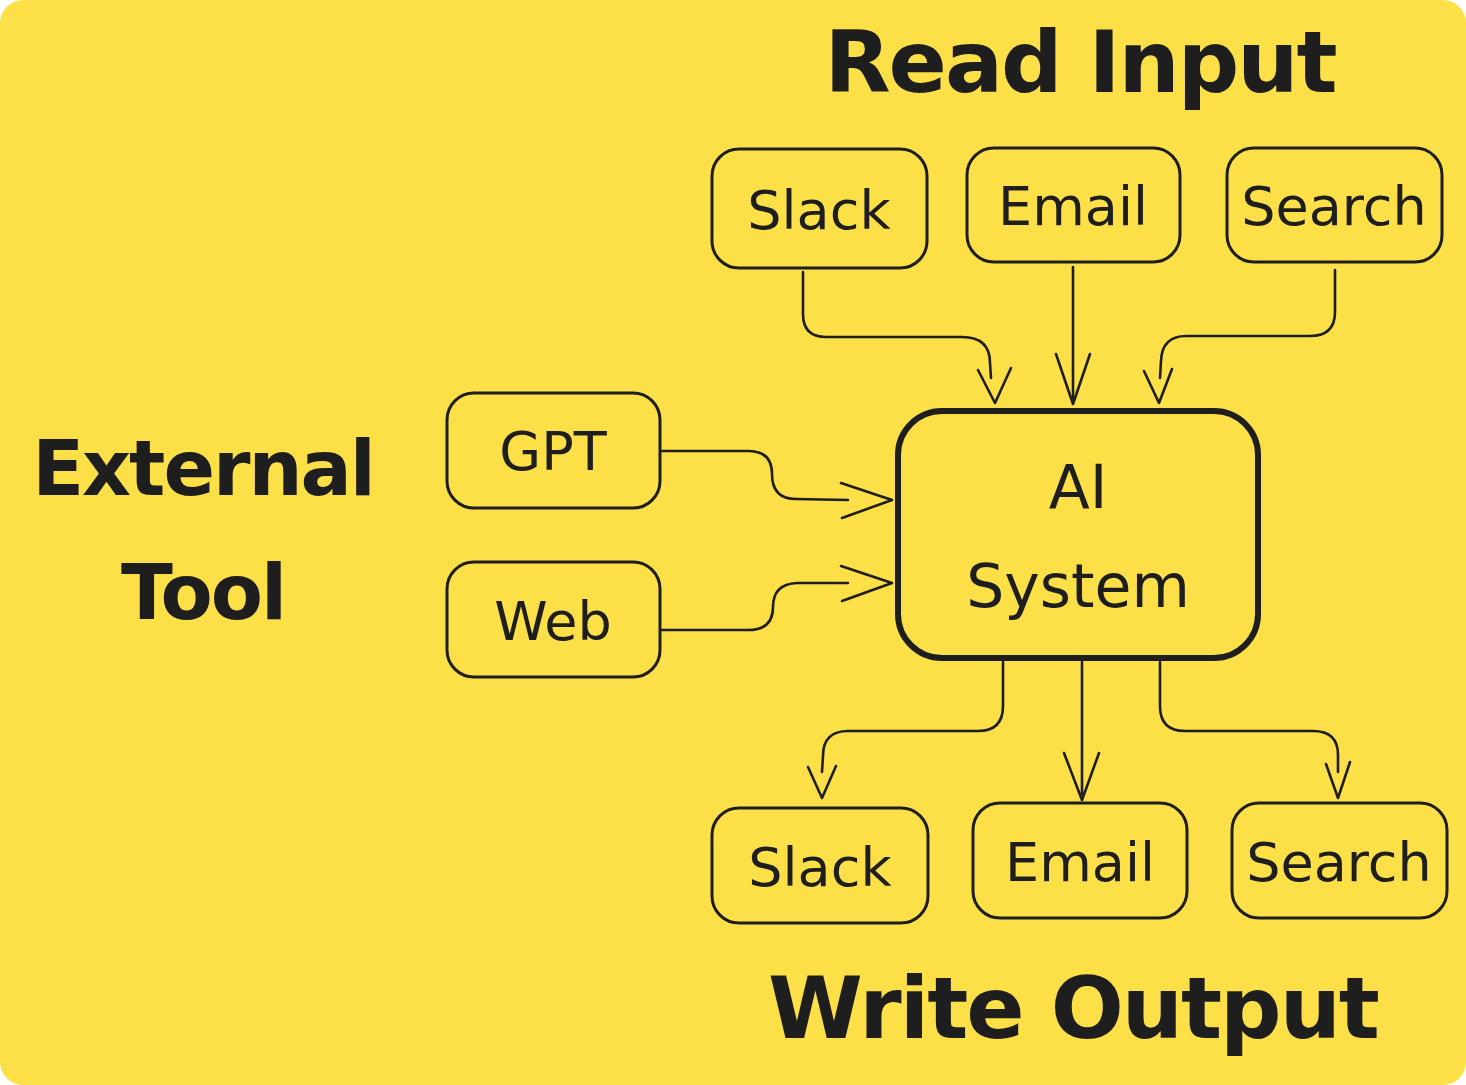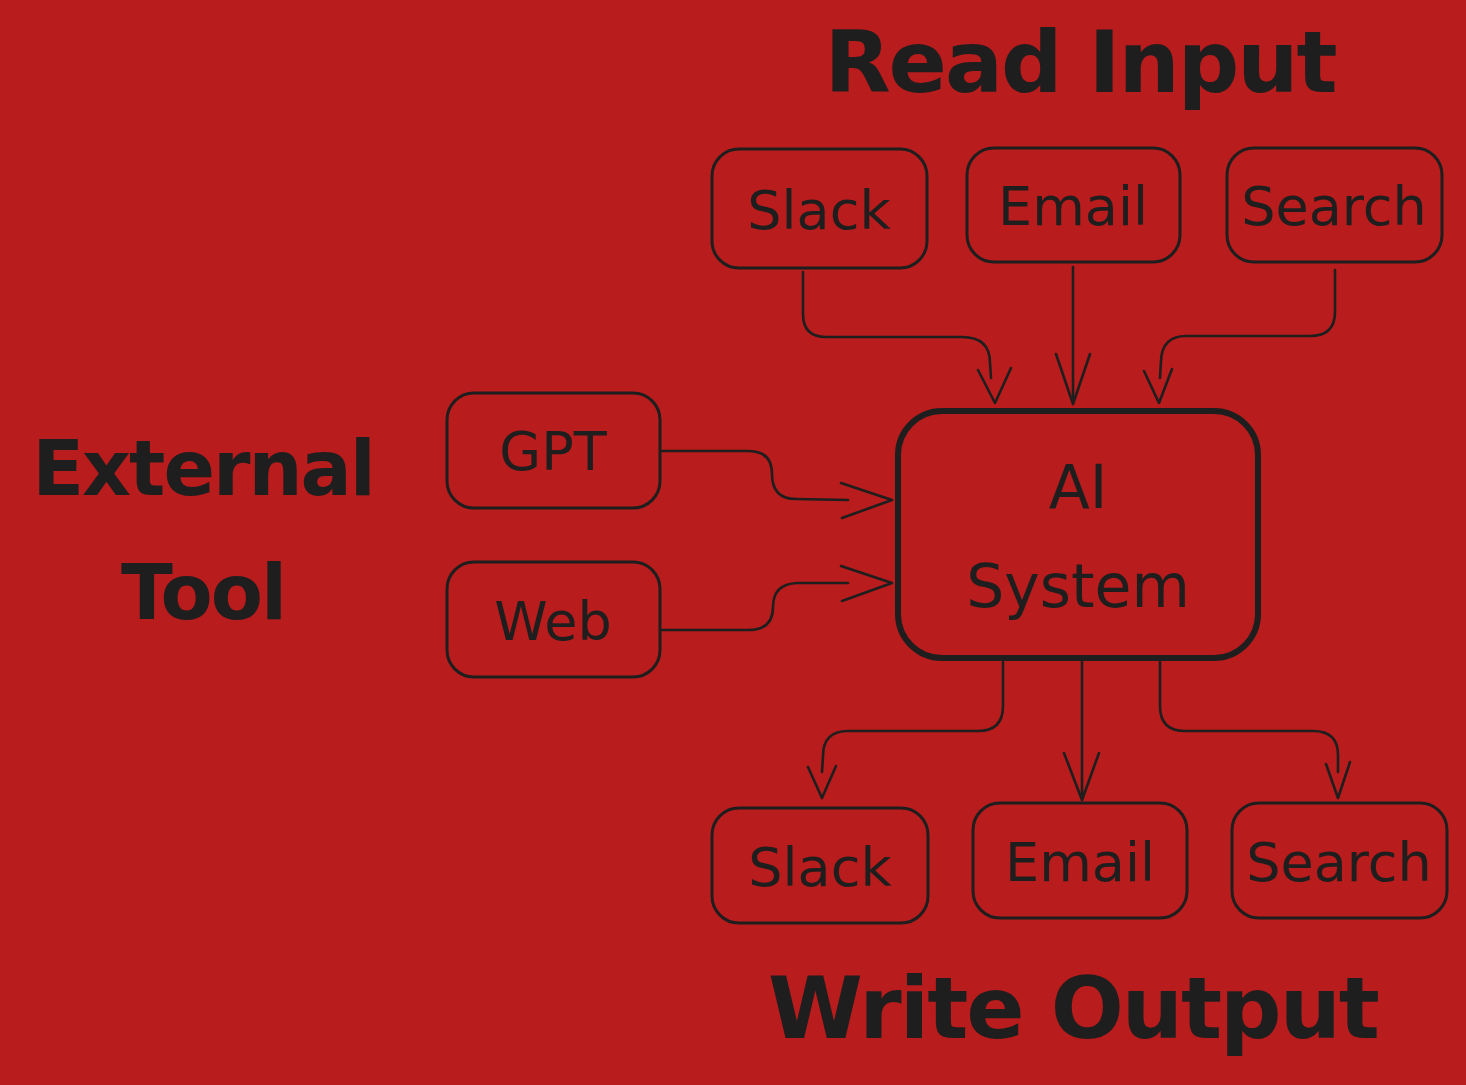--- a/index.html
+++ b/index.html
@@ -1,22 +1,23 @@
 <!DOCTYPE html>
 <html><head>
 <meta charset="utf-8">
 <style>
   html,body { margin:0; padding:0; background:#ffffff; }
   .canvas {
     position: relative;
     width: 1466px;
     height: 1085px;
-    background: #b91c1c;
+    background: #fde047;
     font-family: "DejaVu Sans", sans-serif;
     overflow: hidden;
+    border-radius: 23px;
   }
   svg { display:block; }
   .stroke   { stroke:#1e1e1e; fill:none; stroke-linecap:round; stroke-linejoin:round; }
   .box      { stroke-width:3; }
   .box-heavy{ stroke-width:6; }
   .conn     { stroke-width:2.6; }
   .txt      { fill:#1e1e1e; font-family:"DejaVu Sans", sans-serif; }
   .title    { font-size:86px; font-weight:bold; letter-spacing:-2px; }
   .side-label { font-size:76px; font-weight:bold; letter-spacing:-2px; }
   .node-label { font-size:54px; }

